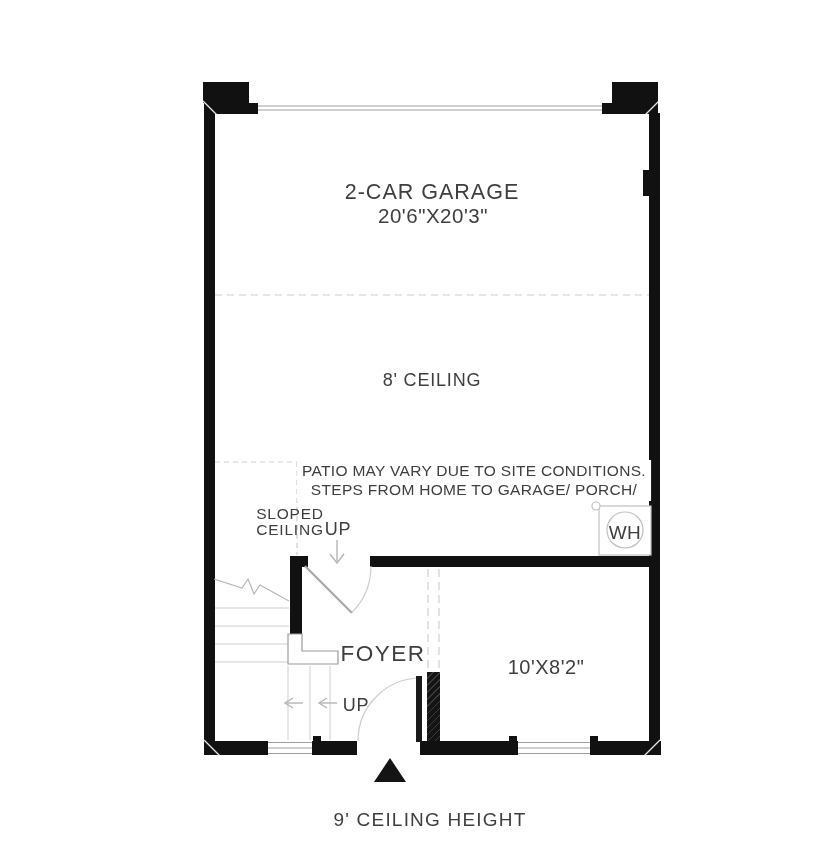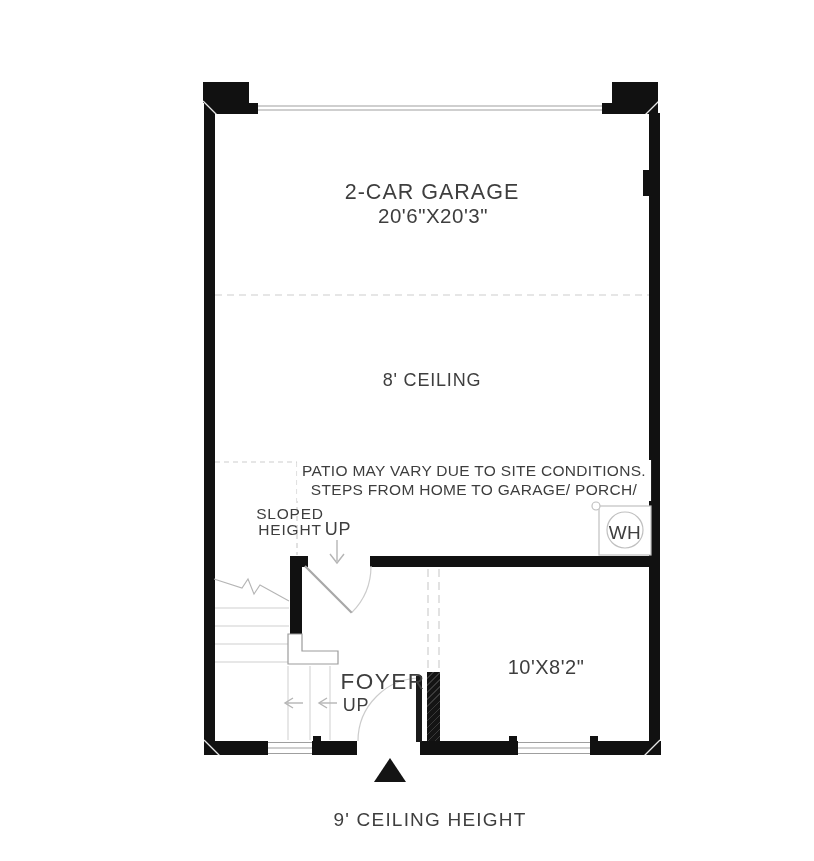--- a/index.html
+++ b/index.html
@@ -156,28 +156,28 @@
 
   <div class="lbl annot" style="left:432px;top:371px;">8' CEILING</div>
 
   <div class="lbl note" style="left:474px;top:460px;">
     <div>PATIO MAY VARY DUE TO SITE CONDITIONS.</div>
     <div>STEPS FROM HOME TO GARAGE/ PORCH/</div>
   </div>
 
   <div class="lbl two-line" style="left:257px;top:506px;margin-left:33px;">
     <div>SLOPED</div>
-    <div>HEIGHT</div>
+    <div>CEILING</div>
   </div>
 
   <div class="lbl annot" style="left:338px;top:520px;">UP</div>
 
   <div class="lbl wh-lbl" style="left:625px;top:523px;">WH</div>
 
-  <div class="lbl foyer-lbl" style="left:383px;top:670px;">FOYER</div>
+  <div class="lbl foyer-lbl" style="left:383px;top:642px;">FOYER</div>
 
   <div class="lbl flex-dims" style="left:546px;top:656px;">10'X8'2"</div>
 
   <div class="lbl annot" style="left:356px;top:696px;">UP</div>
 
   <div class="lbl caption" style="left:430px;top:810px;">9' CEILING HEIGHT</div>
 
 </div>
 
 </body></html>

